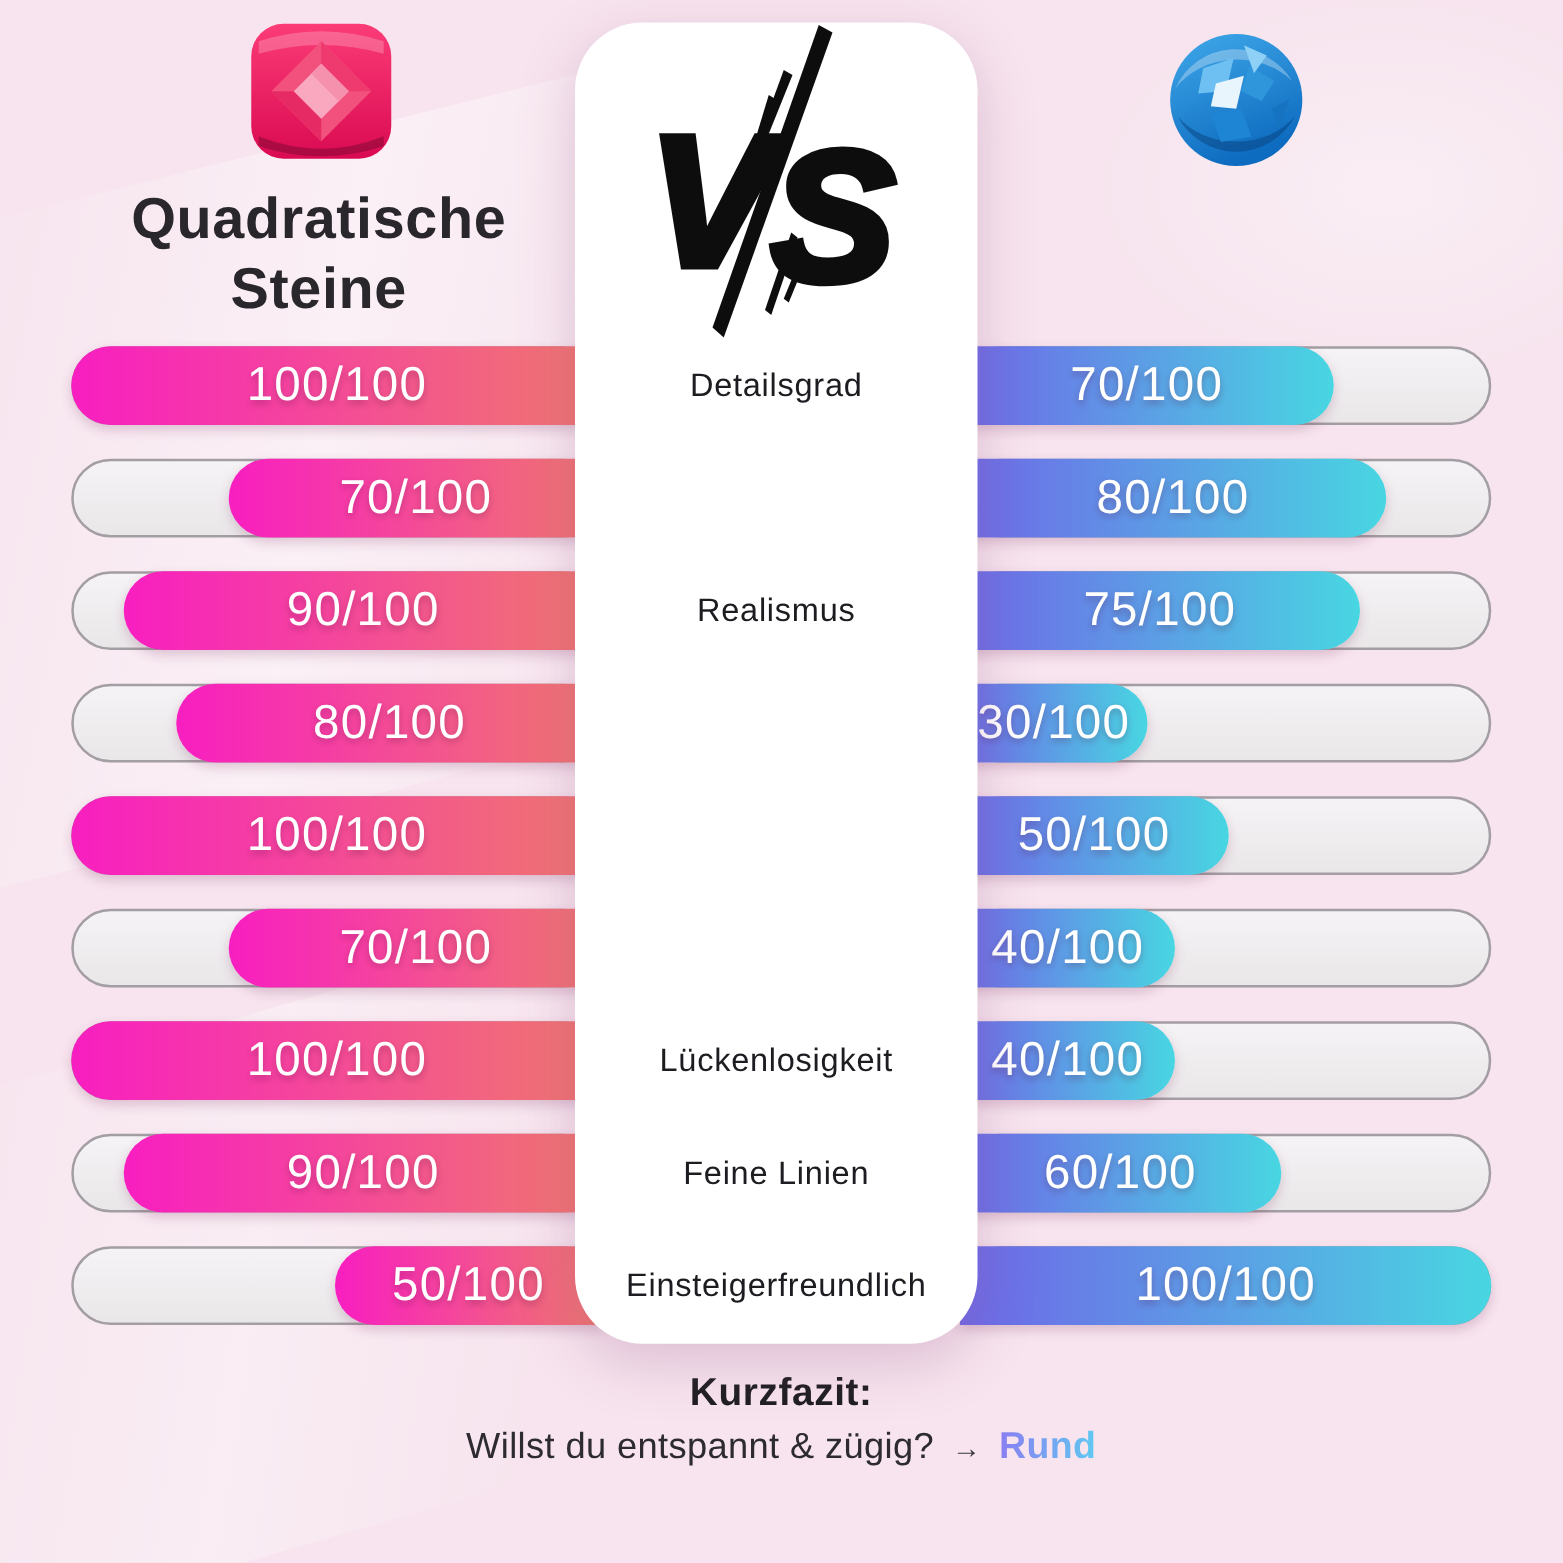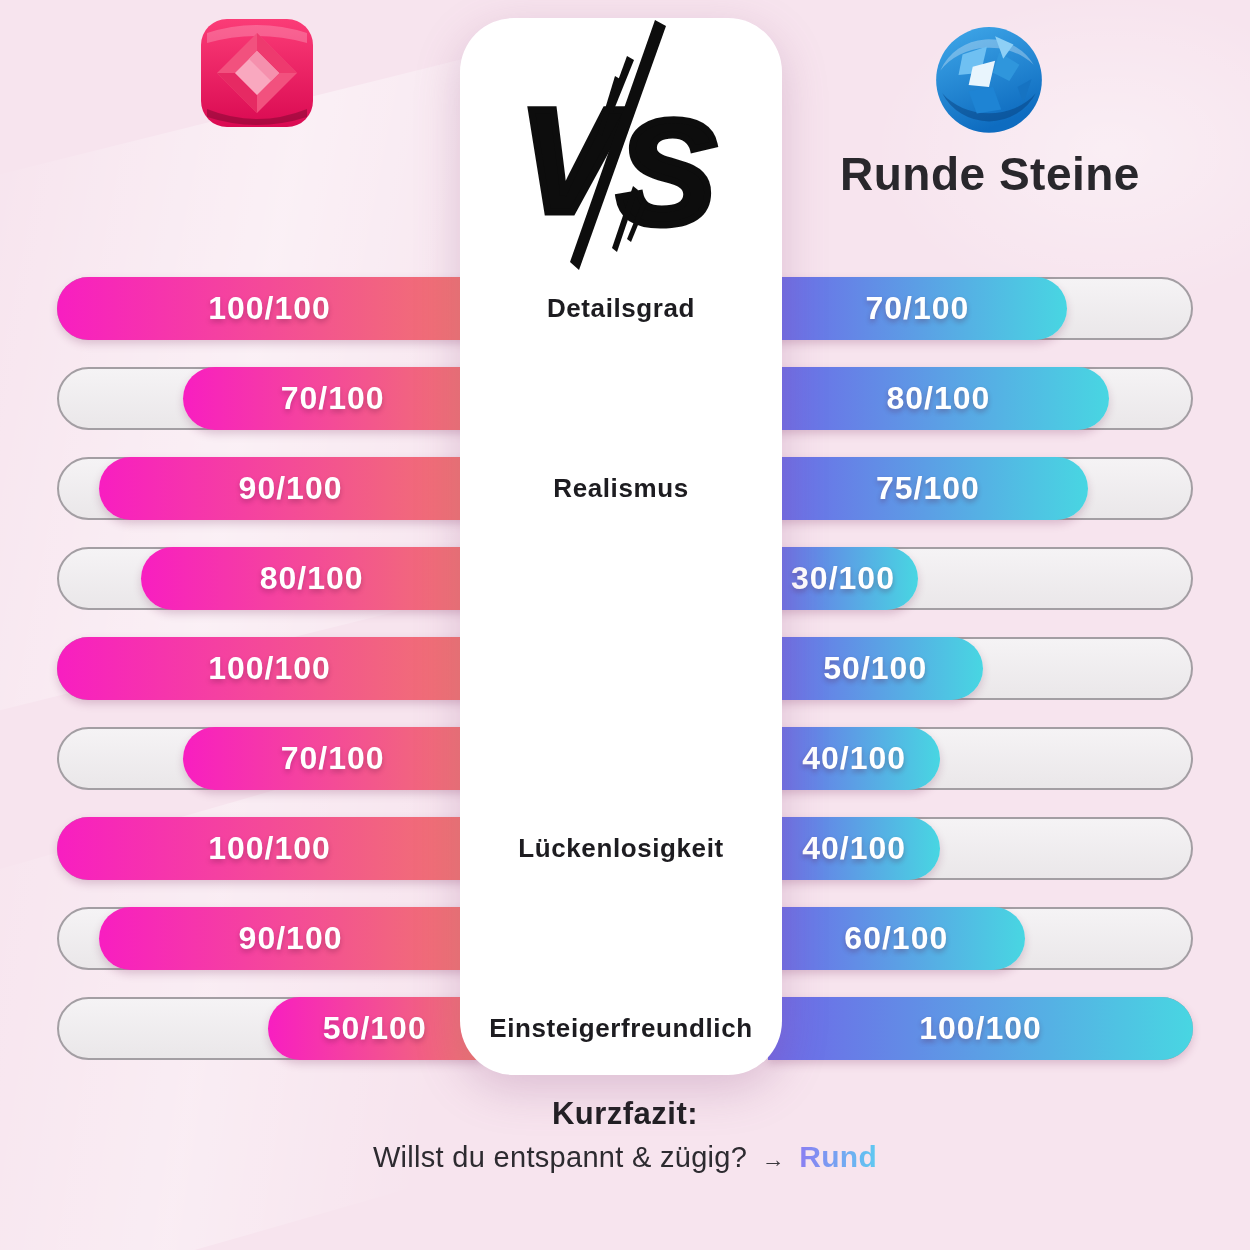--- a/index.html
+++ b/index.html
@@ -56,27 +56,27 @@
   }
   .track.l .fill {
     right:-2px; border-radius:40px 0 0 40px;
     background:linear-gradient(90deg, #f81ec1, #f0786d);
   }
   .track.r .fill {
     left:-2px; border-radius:0 40px 40px 0;
     background:linear-gradient(90deg, #6f67e8, #48d6e2);
   }
   .score {
-    color:#ffffff; font-size:32px; font-weight:bold; letter-spacing:1px;
+    color:#ffffff; font-size:38px; font-weight:normal; letter-spacing:1px;
     text-shadow:0 3px 5px rgba(90,20,60,0.30); white-space:nowrap;
   }
   .cat {
     position:absolute; left:460px; width:322px; height:63px; z-index:4;
     display:flex; align-items:center; justify-content:center;
-    font-size:26px; font-weight:bold; color:#1d1c20; letter-spacing:0.6px;
+    font-size:26px; font-weight:normal; color:#1d1c20; letter-spacing:0.6px;
     white-space:nowrap;
   }
 
   
   .footer { position:absolute; left:0; width:1250px; text-align:center; z-index:1; }
   .f-head { top:1096px; font-size:31px; font-weight:bold; color:#1f1e22; letter-spacing:0.5px; }
   .f-line { font-size:29px; color:#2d2b30; letter-spacing:0.3px; }
   .f-line.one { top:1140px; }
   .f-line.two { top:1177px; }
   .f-arrow { font-size:23px; color:#3a383d; padding:0 6px; }
@@ -121,21 +121,21 @@
     <path d="M14 72 A52 52 0 0 0 106 72 A56 46 0 0 1 14 72 Z" fill="rgba(6,60,120,0.45)"></path>
     <path d="M12 50 A52 52 0 0 1 104 44 A58 50 0 0 0 12 50 Z" fill="rgba(255,255,255,0.30)"></path>
     <polygon points="34,34 58,26 52,52 30,54" fill="#6fc0f2"></polygon>
     <polygon points="44,46 66,40 60,66 40,64" fill="#e9f5fd"></polygon>
     <polygon points="70,32 90,44 80,60 64,52" fill="#2f96dc"></polygon>
     <polygon points="40,70 64,66 72,88 48,92" fill="#1e84d4"></polygon>
     <polygon points="66,16 84,24 74,38" fill="#8ed0f6"></polygon>
     <polygon points="88,66 102,58 94,82" fill="#1673c2"></polygon>
   </svg>
 
-  <div class="col-title right">Runde Steine</div>
+  <div class="col-title left">Quadratische Steine</div>
 
   <div class="panel"></div>
 
   <svg class="vs-logo" viewBox="0 0 240 270">
     <text x="14" y="198" font-family="Liberation Sans, sans-serif" font-size="148" font-weight="bold" font-style="italic" fill="#0d0d0d" stroke="#0d0d0d" stroke-width="7">V</text>
     <text x="112" y="210" font-family="Liberation Sans, sans-serif" font-size="148" font-weight="bold" font-style="italic" fill="#0d0d0d" stroke="#0d0d0d" stroke-width="7">S</text>
     <polygon points="150,6 161,12 74,256 65,248" fill="#0d0d0d"></polygon>
     <polygon points="122,42 129,46 108,98 103,94" fill="#0d0d0d"></polygon>
     <polygon points="110,62 115,65 97,122 93,118" fill="#0d0d0d"></polygon>
     <polygon points="128,172 133,176 112,238 107,234" fill="#0d0d0d"></polygon>
@@ -230,20 +230,21 @@
     </div>
   <div class="track r" style="top:997px">
     <div class="fill" style="--w: 100%;">
       <span class="score">100/100</span>
       </div>
     </div>
 
   <div class="cat" style="top:277px">Detailsgrad</div>
   <div class="cat" style="top:457px">Realismus</div>
   <div class="cat" style="top:817px">Lückenlosigkeit</div>
+  <div class="cat" style="top:907px">Feine Linien</div>
   <div class="cat" style="top:997px">Einsteigerfreundlich</div>
 
   <div class="footer f-head">Kurzfazit:</div>
   <div class="footer f-line one">
     <span>Willst du entspannt &amp; zügig?</span>
     <span class="f-arrow">→</span>
     <span class="hl rund">Rund</span>
   </div>
 
 </div>

